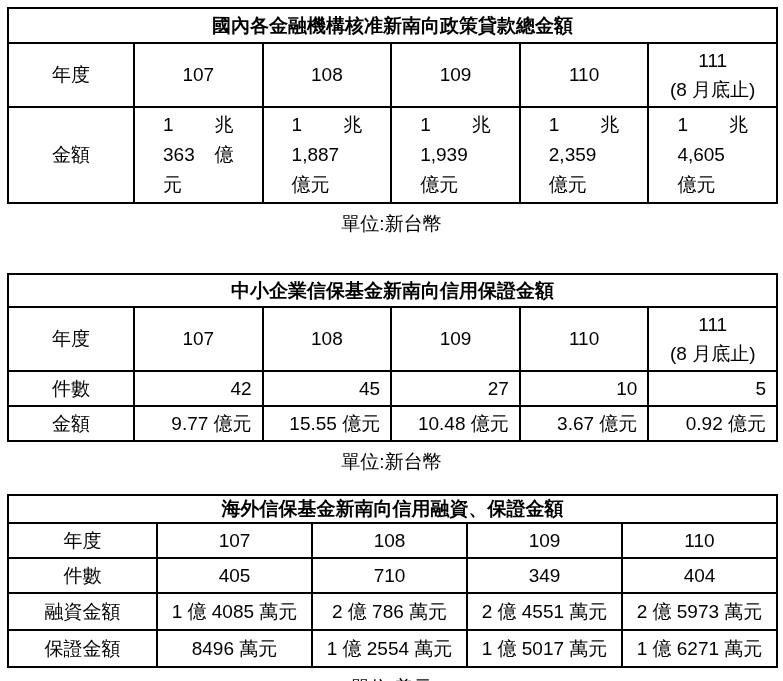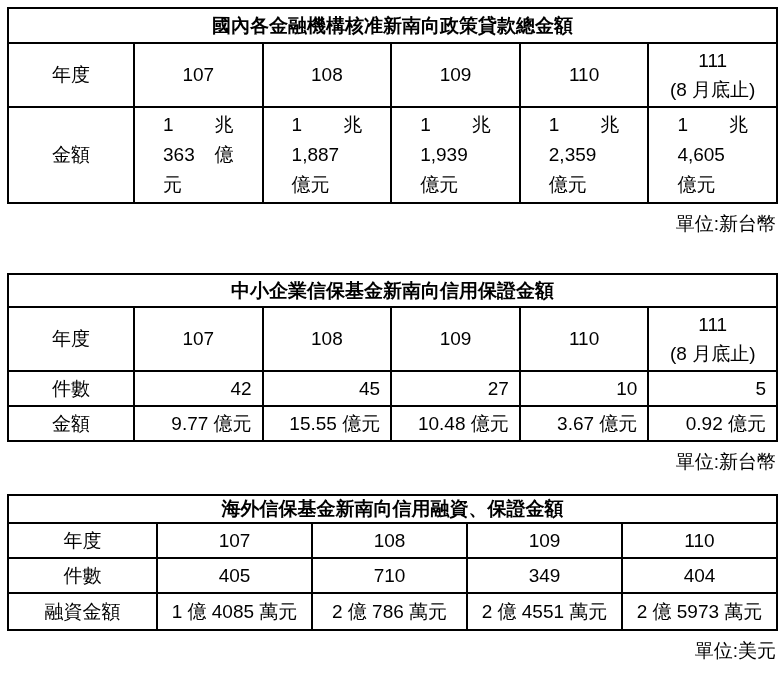--- a/index.html
+++ b/index.html
@@ -54,21 +54,21 @@
   tr.h33 { height: 33px; }
   tr.h32 { height: 20px; }
   tr.h64 { height: 64px; }
   tr.h67 { height: 67px; }
   tr.h37 { height: 37px; margin-top: 27px; }
 
   .unit-note {
     width: 769px;
     margin-top: 7px;
     line-height: 25px;
-    text-align: right;
+    text-align: center;
   }
 </style>
 </head>
 <body>
 
 <div class="page">
 
   <section class="sec-gap-1">
     <table>
       <colgroup>
@@ -176,18 +176,25 @@
         <td class="c">349</td>
         <td class="c">404</td>
       </tr>
       <tr class="h37">
         <td class="c">融資金額</td>
         <td class="c">1 億 4085 萬元</td>
         <td class="c">2 億 786 萬元</td>
         <td class="c">2 億 4551 萬元</td>
         <td class="c">2 億 5973 萬元</td>
       </tr>
+      <tr class="h37">
+        <td class="c">保證金額</td>
+        <td class="c">8496 萬元</td>
+        <td class="c">1 億 2554 萬元</td>
+        <td class="c">1 億 5017 萬元</td>
+        <td class="c">1 億 6271 萬元</td>
+      </tr>
     </tbody>
       </table>
     <div class="unit-note">單位:美元</div>
   </section>
 
 </div>
 
 </body></html>

